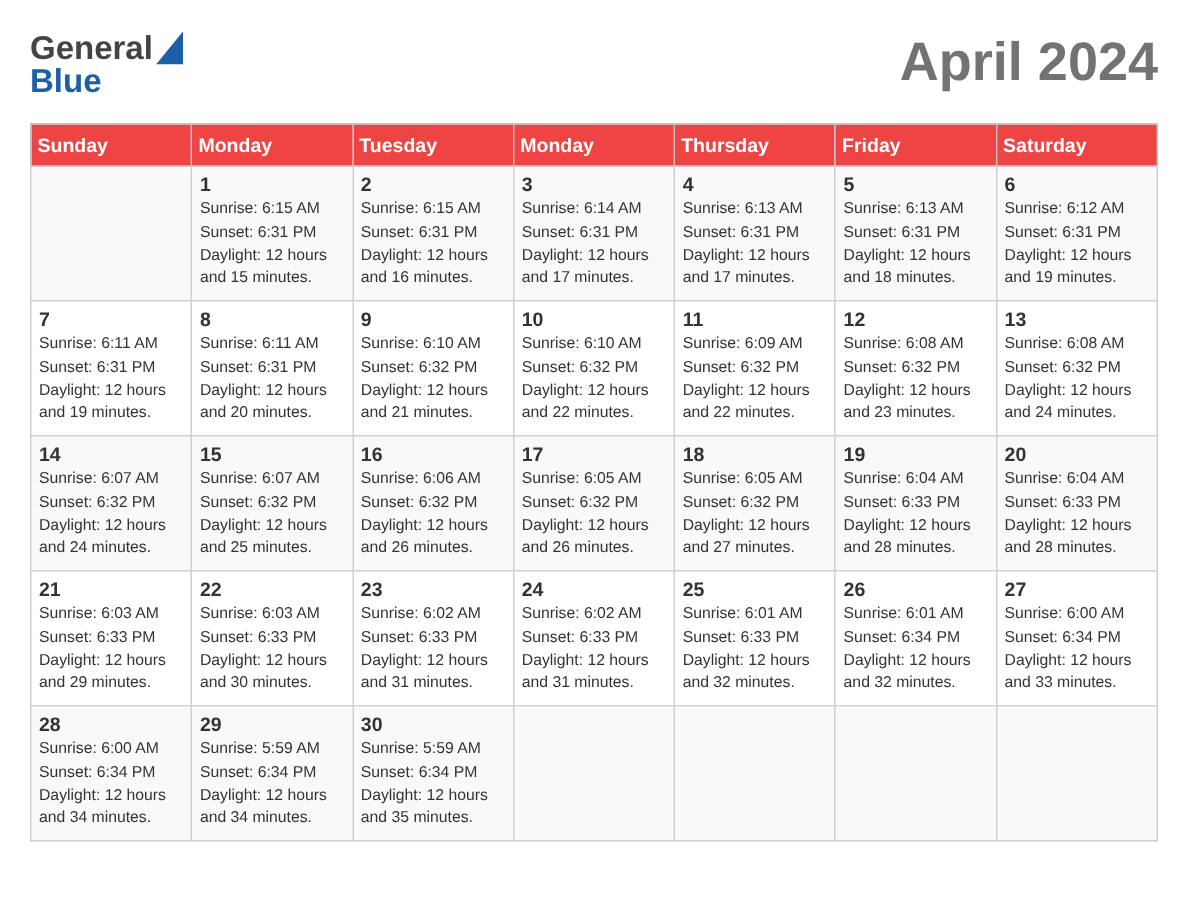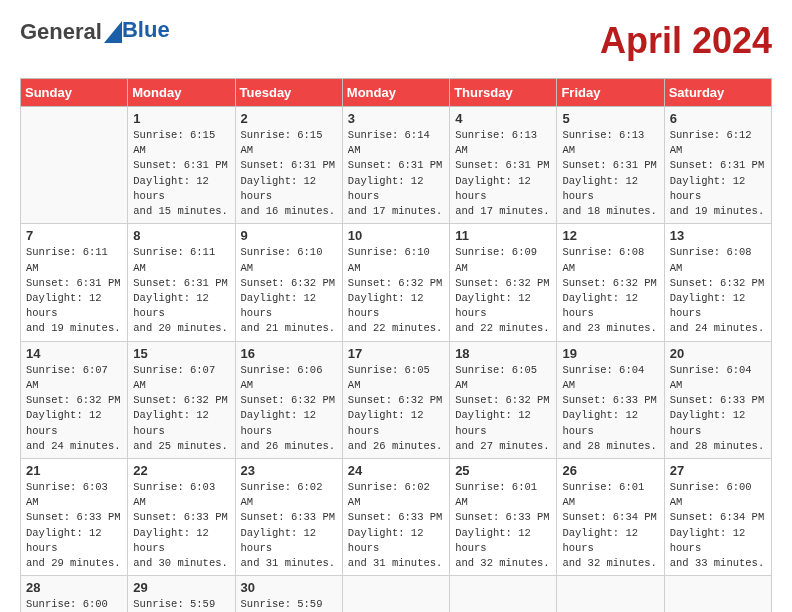--- a/index.html
+++ b/index.html
@@ -21,21 +21,21 @@
       align-items: center;
     }
     .logo-general { color: #333; }
     .logo-blue { color: #1a5fa8; }
     .title-block {
       text-align: right;
     }
     .month-title {
       font-size: 36px;
       font-weight: bold;
-      color: #b91c1c;
+      color: #737373;
     }
     .location-title {
       font-size: 18px;
       color: #555;
     }
     table {
       width: 100%;
       border-collapse: collapse;
       table-layout: fixed;
     }
@@ -65,29 +65,28 @@
     }
     .day-number {
       font-size: 13px;
       font-weight: bold;
       display: block;
       margin-bottom: 2px;
     }
     .day-info {
       line-height: 1.45;
       font-size: 10.5px;
-      font-family: Liberation Mono, monospace;
     }
   </style>
 </head>
 <body>
 
 <div class="header">
   <div class="logo">
-    <div style="display:flex;flex-direction:row;align-items:flex-start;line-height:1.1;">
+    <div style="display:flex;flex-direction:column;align-items:flex-start;line-height:1.1;">
       <div style="display:flex;align-items:center;">
         <span class="logo-general" style="font-size:22px;font-weight:bold;color:#444;">General</span>
         <svg width="18" height="22" viewBox="0 0 18 22" style="margin-left:2px;">
           <polygon points="0,22 18,22 18,0" fill="#1a5fa8"></polygon>
         </svg>
       </div>
       <span class="logo-blue" style="font-size:22px;font-weight:bold;color:#1a5fa8;margin-top:-2px;">Blue</span>
     </div>
   </div>
   <div class="title-block">

